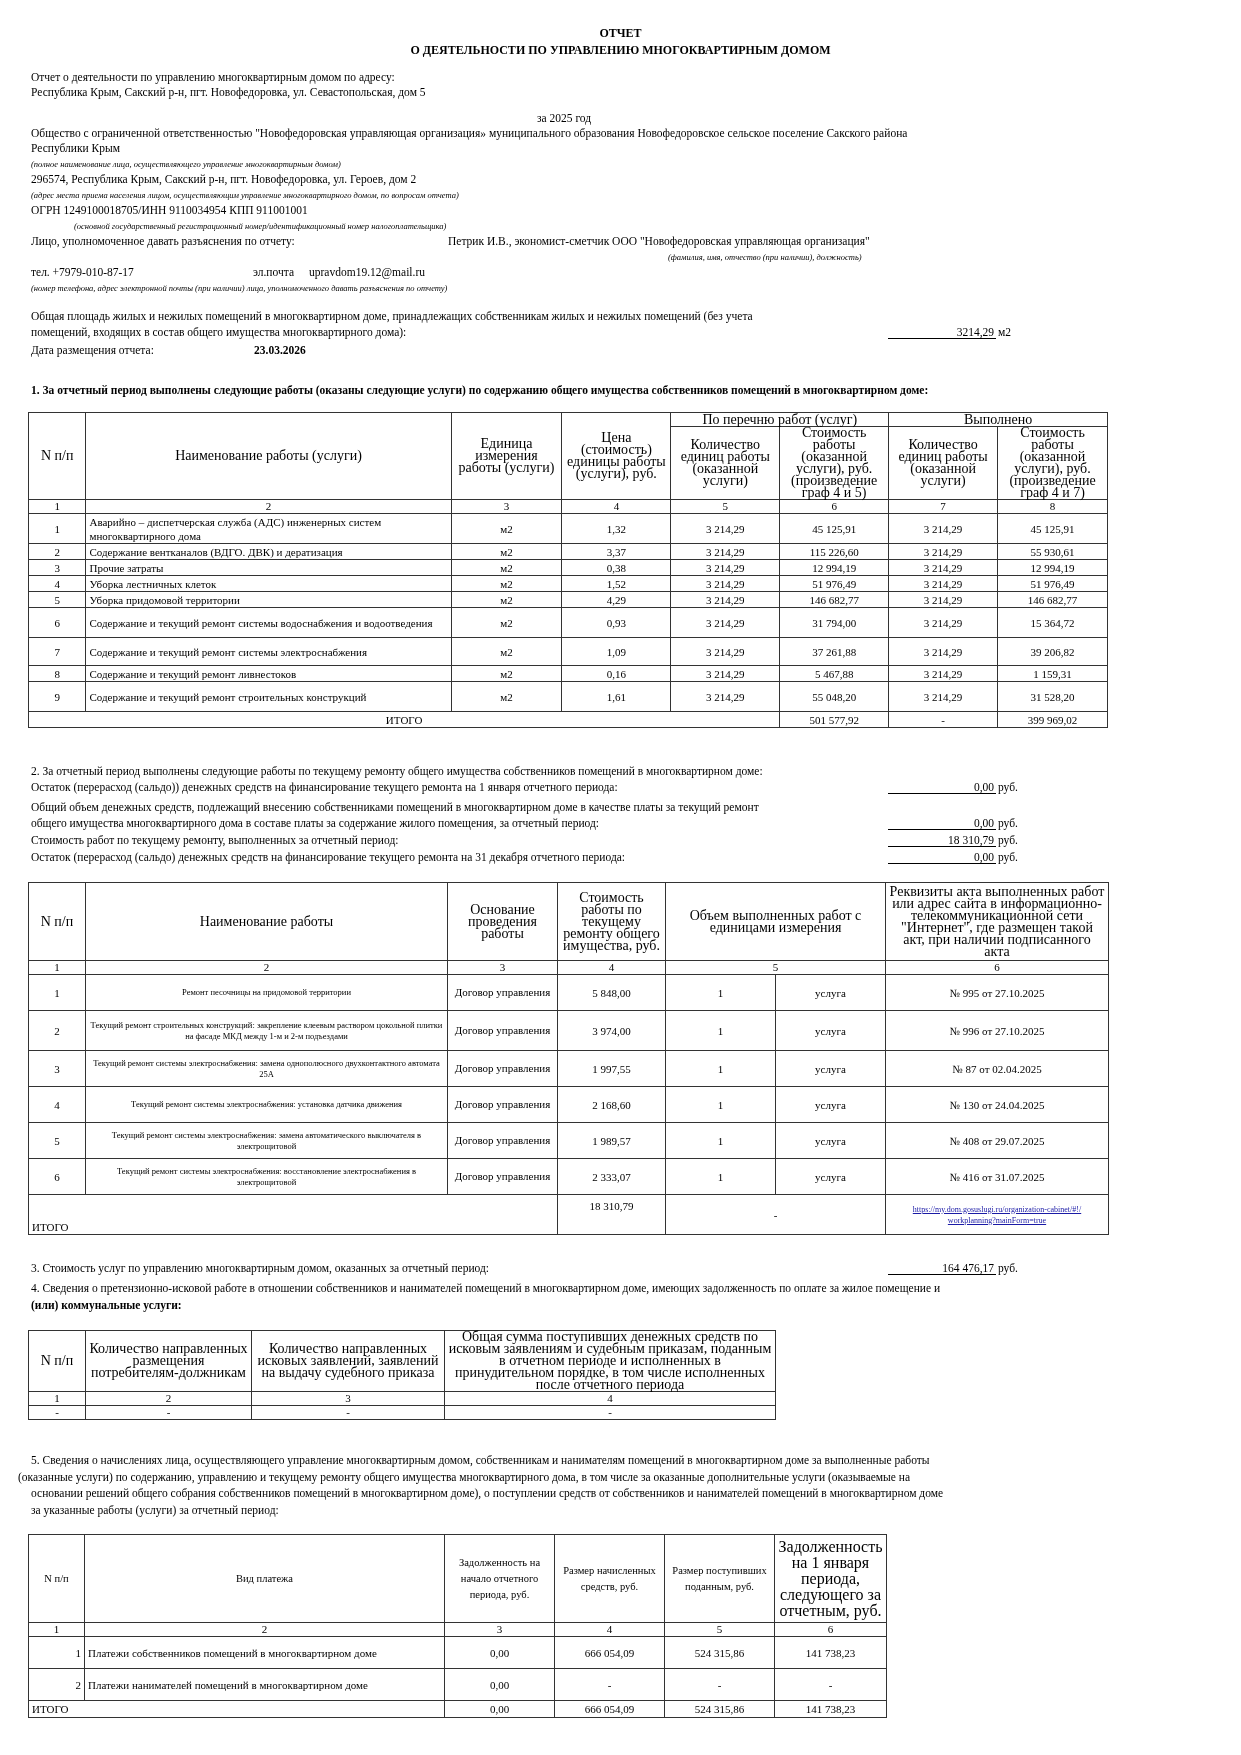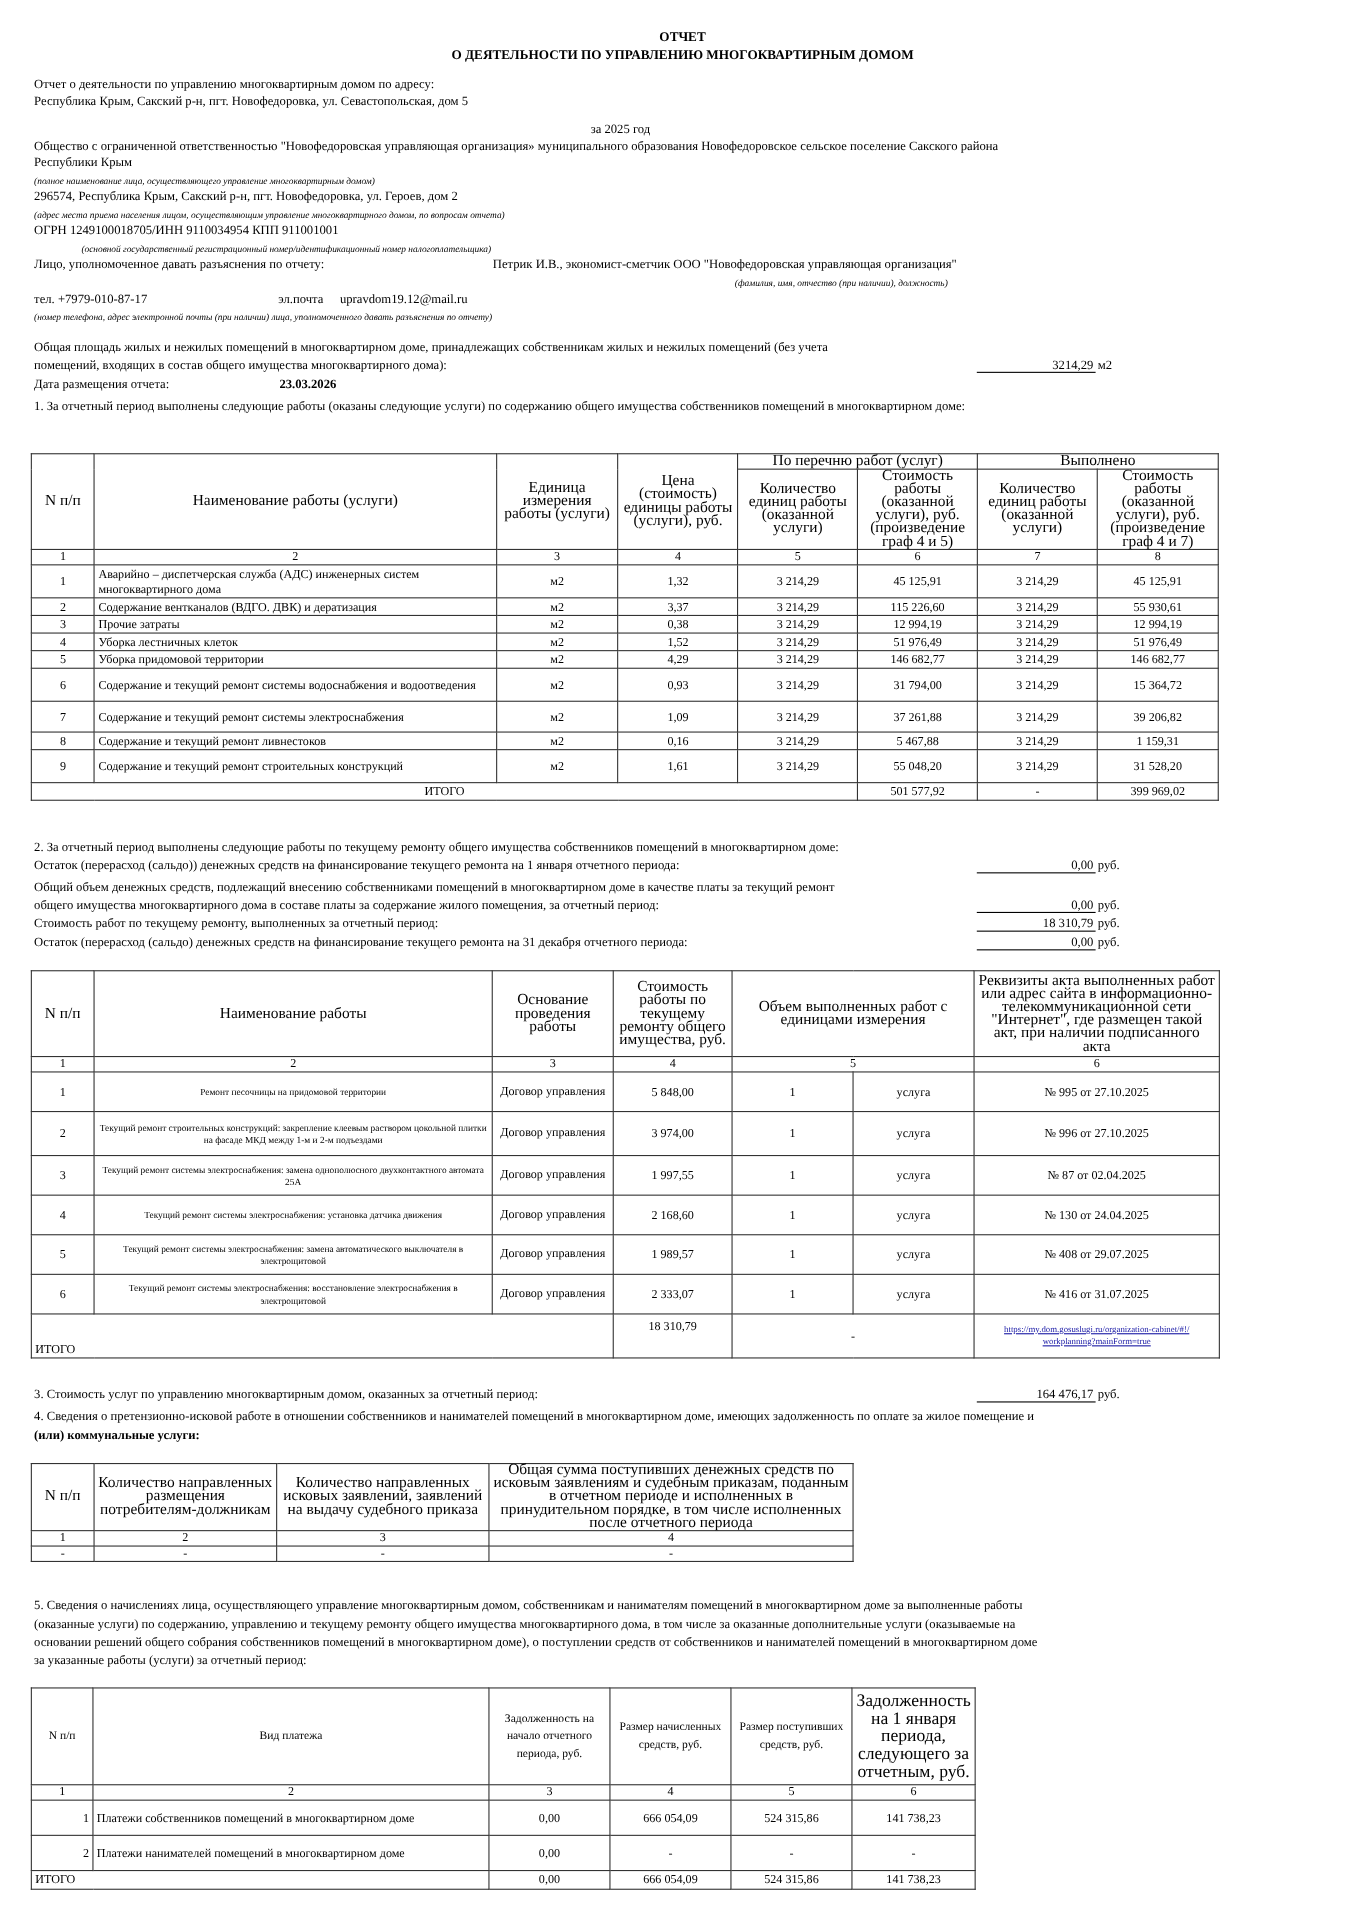--- a/index.html
+++ b/index.html
@@ -45,21 +45,21 @@
 <div class="abs t11" style="left:309px;top:266px;">upravdom19.12@mail.ru</div>
 <div class="abs it" style="left:31px;top:283px;">(номер телефона, адрес электронной почты (при наличии) лица, уполномоченного давать разъяснения по отчету)</div>
 
 <div class="abs t11" style="left:31px;top:310px;">Общая площадь жилых и нежилых помещений в многоквартирном доме, принадлежащих собственникам жилых и нежилых помещений (без учета</div>
 <div class="abs t11" style="left:31px;top:326px;">помещений, входящих в состав общего имущества многоквартирного дома):</div>
 <div class="abs t11 uline" style="left:888px;top:326px;width:106px;">3214,29</div>
 <div class="abs t11" style="left:998px;top:326px;">м2</div>
 <div class="abs t11" style="left:31px;top:344px;">Дата размещения отчета:</div>
 <div class="abs t11 b" style="left:254px;top:344px;">23.03.2026</div>
 
-<div class="abs t11" style="left:31px;top:364px;">1. За отчетный период выполнены следующие работы (оказаны следующие услуги) по содержанию общего имущества собственников помещений в многоквартирном доме:</div>
+<div class="abs t11" style="left:31px;top:384px;font-weight:bold;">1. За отчетный период выполнены следующие работы (оказаны следующие услуги) по содержанию общего имущества собственников помещений в многоквартирном доме:</div>
 
 <table style="left:28px;top:412px;width:1080px;">
   <colgroup>
     <col style="width:57px">
       <col style="width:362px">
       <col style="width:110px">
       <col style="width:108px">
     <col style="width:108px">
       <col style="width:108px">
       <col style="width:108px">
@@ -332,40 +332,40 @@
   <tr class="nums">
     <td>-</td>
     <td>-</td>
     <td>-</td>
     <td>-</td>
   </tr>
 </tbody>
   </table>
 
 <div class="abs t11" style="left:31px;top:1454px;">5. Сведения о начислениях лица, осуществляющего управление многоквартирным домом, собственникам и нанимателям помещений в многоквартирном доме за выполненные работы</div>
-<div class="abs t11" style="left:31px;top:1471px;">(оказанные услуги) по содержанию, управлению и текущему ремонту общего имущества многоквартирного дома, в том числе за оказанные дополнительные услуги (оказываемые на</div>
+<div class="abs t11" style="left:18px;top:1471px;">(оказанные услуги) по содержанию, управлению и текущему ремонту общего имущества многоквартирного дома, в том числе за оказанные дополнительные услуги (оказываемые на</div>
 <div class="abs t11" style="left:31px;top:1487px;">основании решений общего собрания собственников помещений в многоквартирном доме), о поступлении средств от собственников и нанимателей помещений в многоквартирном доме</div>
 <div class="abs t11" style="left:31px;top:1504px;">за указанные работы (услуги) за отчетный период:</div>
 
 <table style="left:28px;top:1534px;width:858px;">
   <colgroup>
     <col style="width:56px">
       <col style="width:360px">
       <col style="width:110px">
       <col style="width:110px">
       <col style="width:110px">
       <col style="width:112px">
   </colgroup>
   <tbody>
       <tr class="hdr" style="height:88px;">
     <td style="font-size:10.5px;">N п/п</td>
     <td style="font-size:10.5px;">Вид платежа</td>
     <td style="font-size:10.5px;line-height:16px;">Задолженность на начало отчетного периода, руб.</td>
     <td style="font-size:10.5px;line-height:16px;">Размер начисленных средств, руб.</td>
-    <td style="font-size:10.5px;line-height:16px;">Размер поступивших средств, руб.</td>
+    <td style="font-size:10.5px;line-height:16px;">Размер поступивших поданным, руб.</td>
     <td style="font-size:16px;line-height:16px;">Задолженность на 1 января периода, следующего за отчетным, руб.</td>
   </tr>
   <tr class="nums">
     <td>1</td>
     <td>2</td>
     <td>3</td>
     <td>4</td>
     <td>5</td>
     <td>6</td>
   </tr>

